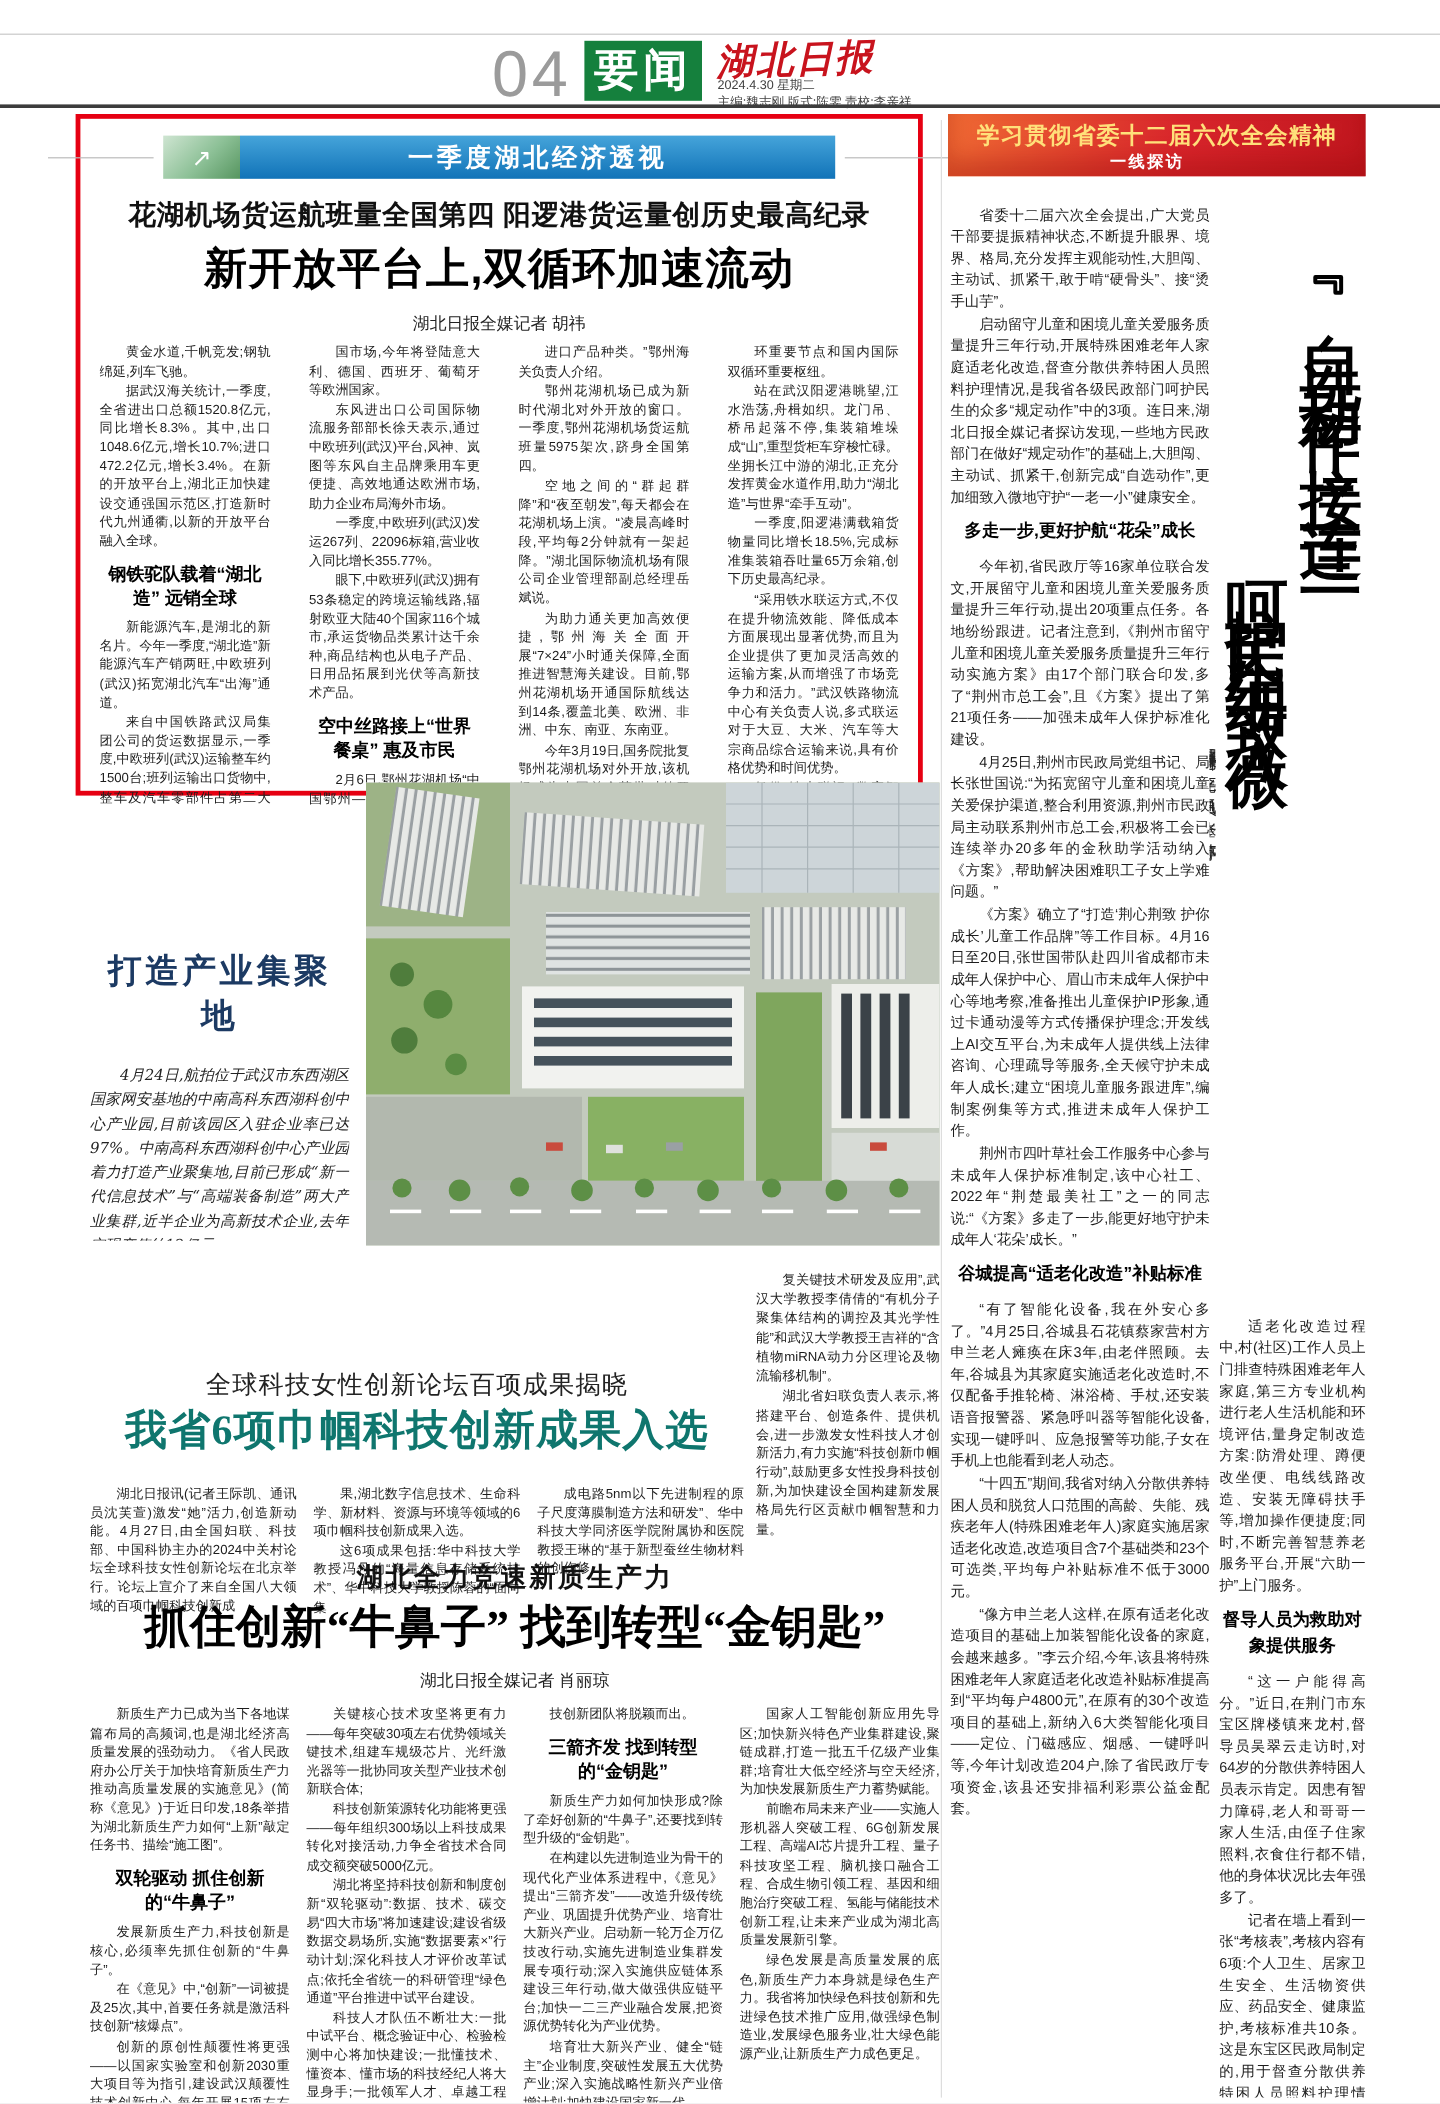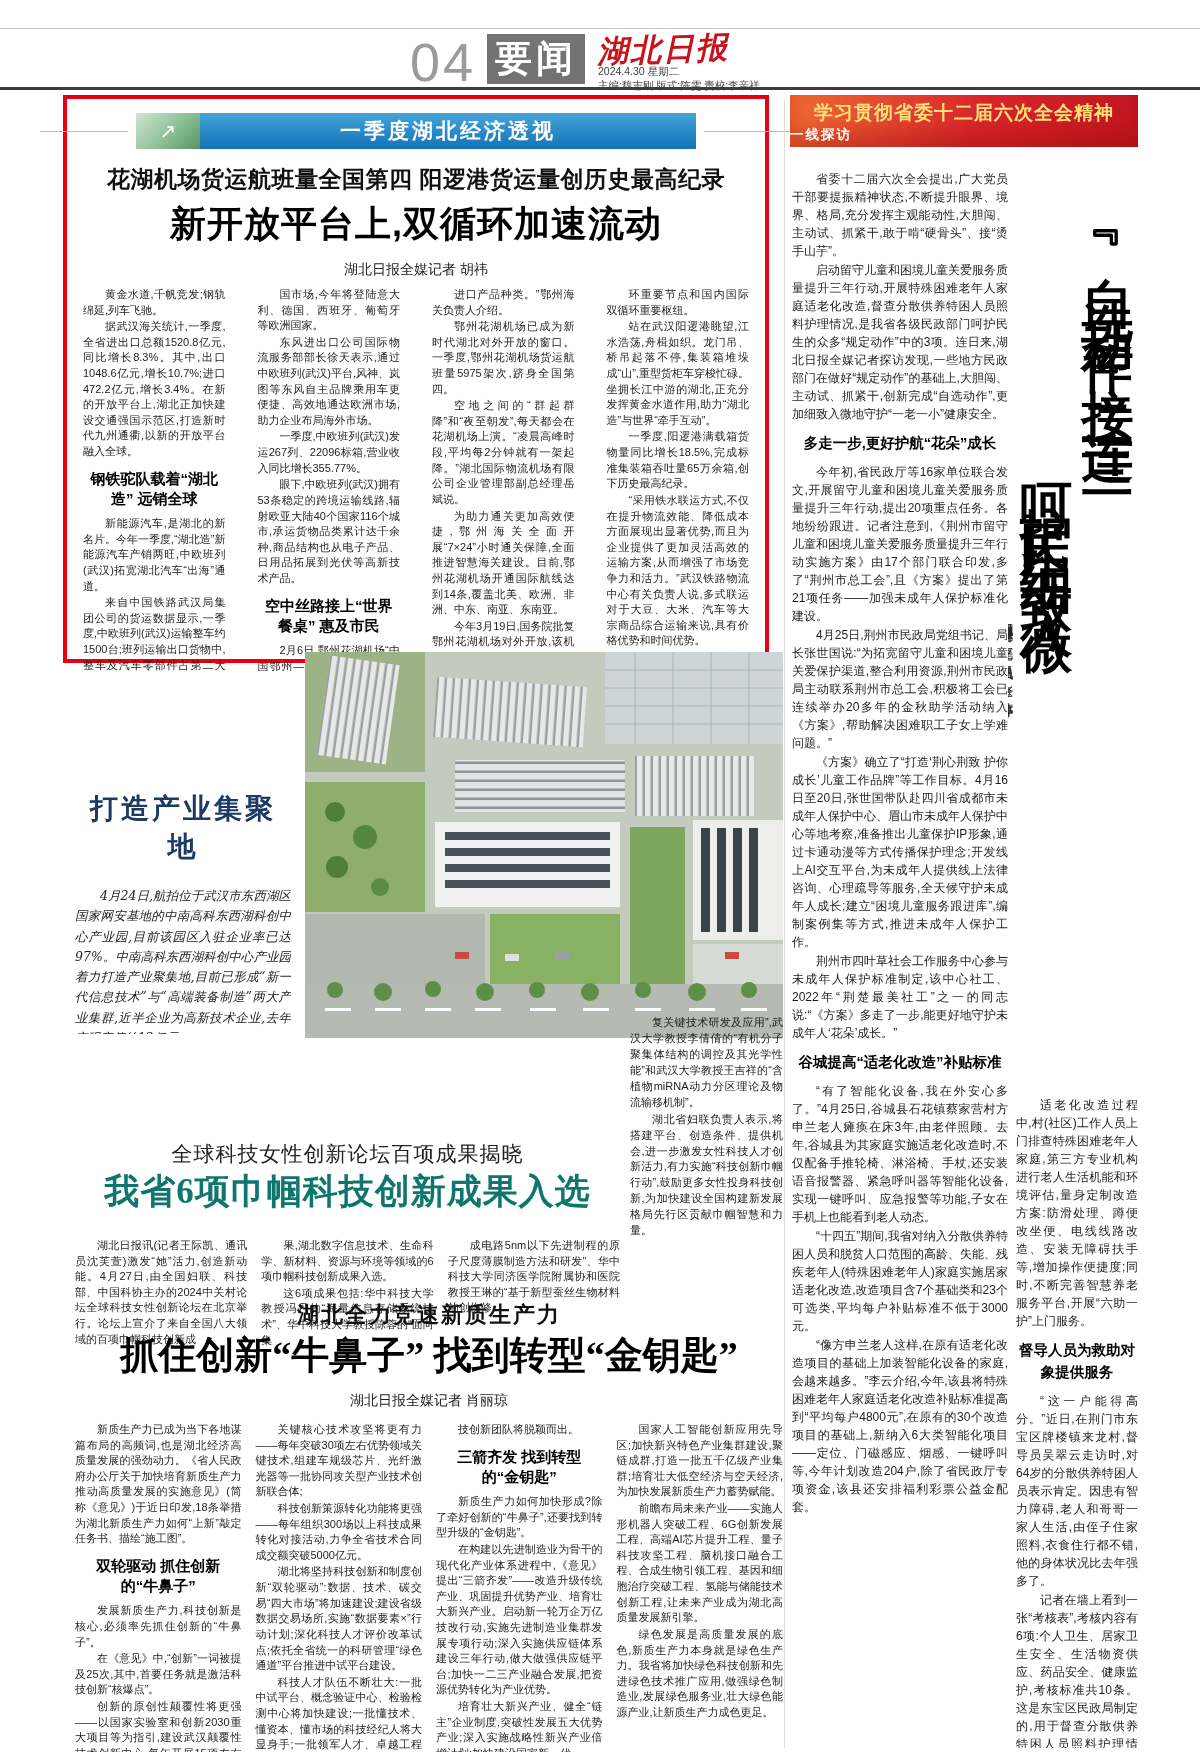--- a/index.html
+++ b/index.html
@@ -9,21 +9,21 @@
   }
   *{box-sizing:border-box; margin:0; padding:0;}
   html,body{background:#e8e8e8;}
   .page{position:relative; width:1200px; height:1753px; background:#fff; overflow:hidden;
         font-family:"Liberation Sans","DejaVu Sans",sans-serif; color:#1a1a1a; margin:0 auto;}
   
   .mast{position:absolute; top:28px; left:0; right:0; height:62px;
         border-top:1px solid #c9c9c9; border-bottom:3px solid #3c3c3c; background:#fff;padding-left:38px;}
   .pagenum{position:absolute; left:410px; top:2px; font-size:54px; font-weight:300;
            color:#9b9b9b; letter-spacing:3px;}
-  .secbox{position:absolute; left:487px; top:5px; width:98px; height:50px; background:#737373;
+  .secbox{position:absolute; left:487px; top:5px; width:98px; height:50px; background:#15803d;
           color:#fff; font-size:37px; font-weight:700; letter-spacing:4px;
           display:flex; align-items:center; justify-content:center;}
   .logo{position:absolute; left:597px; top:0px; color:var(--logo-red);
         font-family:"DejaVu Serif","Liberation Serif",serif; font-style:italic;
         font-weight:900; font-size:31px; letter-spacing:2px; transform:rotate(-2deg);}
   .dateline{position:absolute; left:598px; top:35px; font-size:10.5px; color:#3f3f3f; line-height:1.35;}
   
   .lead{position:absolute; left:63px; top:95px; width:706px; height:568px;
         border:4px solid var(--box-red); background:#fff; padding:12px 16px 8px;}
   .lead-banner{position:relative; width:560px; height:36px; margin:2px auto 0;}
@@ -40,21 +40,21 @@
   .lead-byline{text-align:center; font-size:14px; margin:12px 0 8px; color:#222;}
   .lead-cols{display:flex; gap:32px; height:384px; overflow:hidden; margin-top:4px;}
   .col{flex:1; font-size:11px; line-height:1.42; text-align:justify; color:#1d1d1d;}
   .col p.para{text-indent:2em; margin-bottom:1px;}
   .col .sub{font-weight:800; font-size:15px; line-height:1.35; text-align:center; margin:9px 6px 7px; color:#000;}
   
   .exp-banner{position:absolute; left:790px; top:95px; width:348px; height:52px;
               background:linear-gradient(100deg,var(--exp-from),#d8252b 55%,var(--exp-to));
               box-shadow:inset 0 -14px 18px rgba(150,10,10,.35);}
   .exp-title{color:var(--exp-gold); font-size:19px; font-weight:800; letter-spacing:1px; text-align:center; padding-top:5px;}
-  .exp-sub{color:#fff; font-size:13.5px; font-weight:700; text-align:left; padding-right:16px; letter-spacing:2px;}
+  .exp-sub{color:#fff; font-size:13.5px; font-weight:700; text-align:center; padding-right:16px; letter-spacing:2px;}
   .side-left{position:absolute; left:792px; top:170px; width:216px; height:1575px; overflow:hidden;}
   .side-left,.side-right{font-size:12px; line-height:1.5; text-align:justify; color:#1d1d1d;}
   .side-left p.para,.side-right p.para{text-indent:2em; margin-bottom:1px;}
   .side-left .sub,.side-right .sub{font-weight:800; font-size:14.5px; text-align:center; margin:10px 2px 8px; color:#000;}
   .vhead{position:absolute; left:1008px; top:214px; width:130px; height:868px;
          writing-mode:vertical-rl; text-orientation:upright; overflow:hidden;}
   .vh1,.vh2{font-family:"Liberation Serif","DejaVu Serif",serif; font-weight:900; color:#000;
             font-size:52px; line-height:1.18;}
   .vh1{letter-spacing:22px;}
   .vh2{letter-spacing:20px; text-indent:228px;}
@@ -69,21 +69,21 @@
   .cap-body{margin-top:20px; font-family:"DejaVu Serif","Liberation Serif",serif; font-style:italic;
             font-size:12.5px; line-height:1.62; text-align:justify; text-indent:2em; color:#222;}
   
   .forum-kicker{position:absolute; left:75px; top:1140px; width:545px; text-align:center;
                 font-size:21px; color:#222; letter-spacing:1px;}
   .forum-headline{position:absolute; left:75px; top:1168px; width:545px; text-align:center;
                   font-family:"Liberation Serif","DejaVu Serif",serif; font-weight:900;
                   font-size:35px; letter-spacing:1px; color:#0f766e;}
   .forum-cols{position:absolute; left:75px; top:1238px; width:545px; height:152px;
               display:flex; gap:14px; overflow:hidden;}
-  .forum-side{position:absolute; left:630px; top:1015px; width:153px; height:246px; overflow:hidden;
+  .forum-side{position:absolute; left:630px; top:1060px; width:153px; height:246px; overflow:hidden;
               font-size:11px; line-height:1.45; text-align:justify;}
   .forum-side p.para{text-indent:2em; margin-bottom:1px;}
   
   .prod-kicker{position:absolute; left:75px; top:1300px; width:708px; text-align:center;
                font-size:22px; font-weight:600; color:#111; letter-spacing:2px;}
   .prod-headline{position:absolute; left:75px; top:1330px; width:708px; text-align:center;
                  font-family:"Liberation Serif","DejaVu Serif",serif; font-weight:900;
                  font-size:38px; letter-spacing:0px; color:#000;}
   .prod-byline{position:absolute; left:75px; top:1392px; width:708px; text-align:center; font-size:14px; color:#222;}
   .prod-cols{position:absolute; left:75px; top:1422px; width:708px; height:330px;

